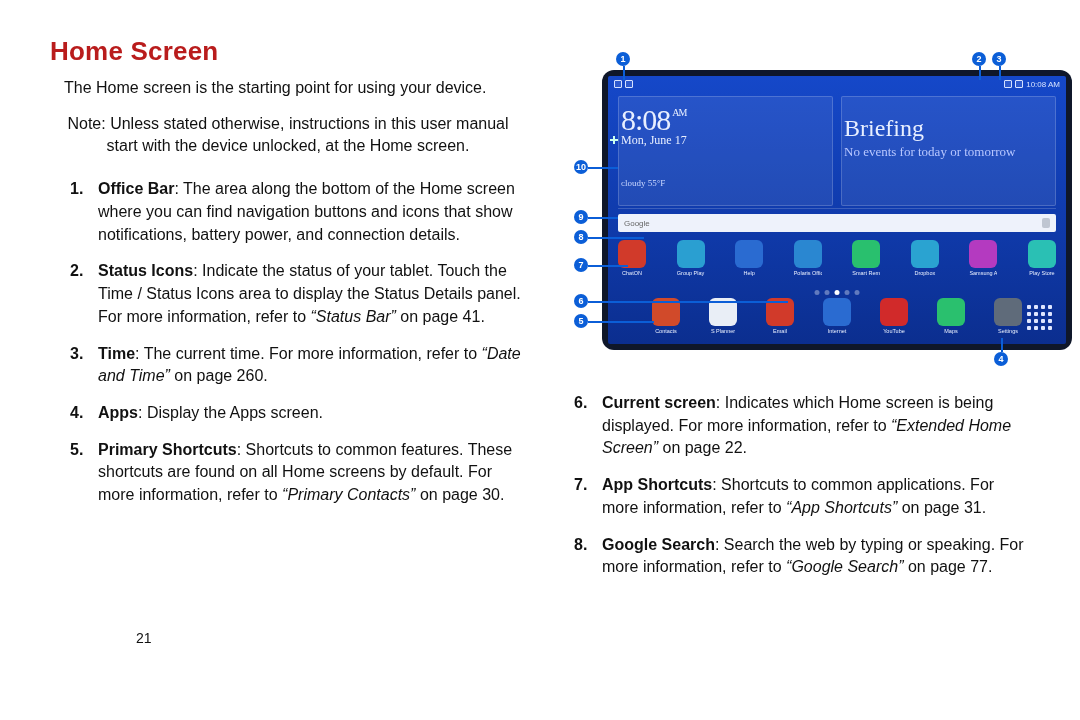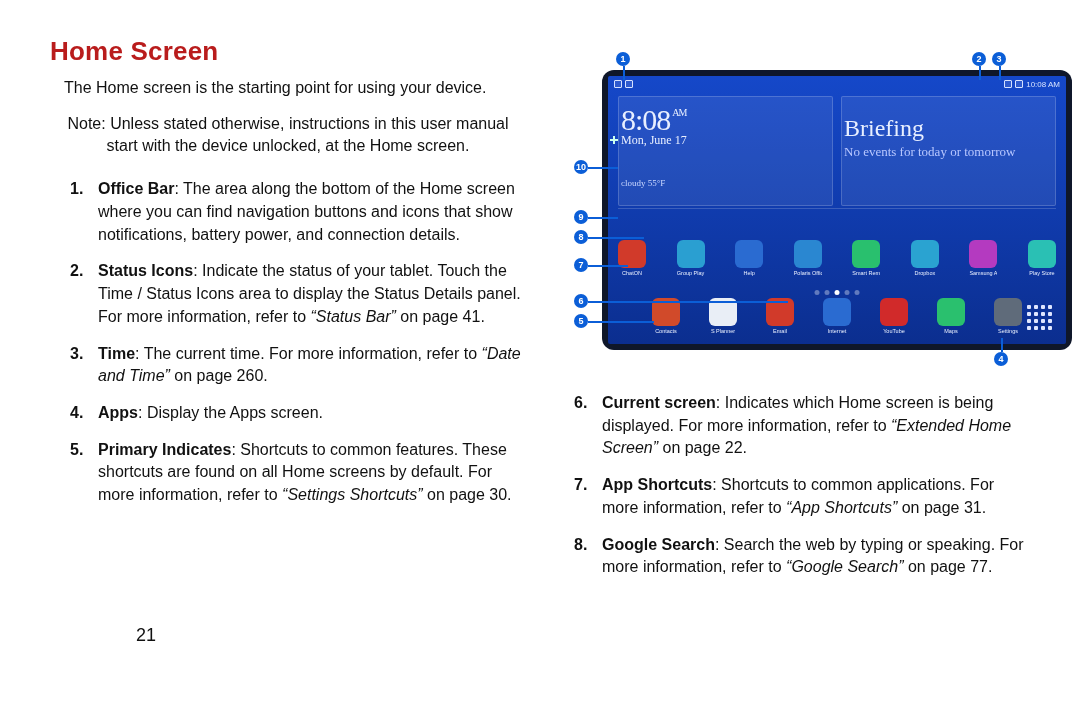--- a/index.html
+++ b/index.html
@@ -8,21 +8,21 @@
   .col { flex: 1 1 50%; }
   h1 { font-family: Arial, sans-serif; font-weight: 900; color: #b91c1c; font-size: 26px; margin-bottom: 12px; letter-spacing: 0.2px; }
   .intro { font-size: 16px; margin: 4px 0 16px 14px; }
   .note { font-size: 16px; margin: 0 0 22px 0; text-align: center; line-height: 1.35; padding: 0 4px; }
   .note b { font-weight: 400; }
   ol.numlist { list-style: none; counter-reset: item; padding-left: 48px; }
   ol.numlist > li { counter-increment: item; position: relative; font-size: 16px; line-height: 1.42; margin-bottom: 14px; }
   ol.numlist > li::before { content: counter(item) "."; position: absolute; left: -28px; top: 0; font-weight: 700; }
   ol.numlist > li span.term { font-weight: 700; }
   em.xref { font-style: italic; }
-  .pagenum { position: absolute; left: 86px; bottom: 30px; font-size: 18px; }
+  .pagenum { position: absolute; left: 86px; bottom: 30px; font-size: 14px; }
   
   .diagram-wrap { position: relative; width: 460px; height: 312px; margin: 20px auto 24px auto; }
   .callout { position: absolute; width: 14px; height: 14px; border-radius: 50%; background:#0b5ed7; color:#fff; font-size:9px; font-weight:700; display:flex; align-items:center; justify-content:center; z-index:30; }
   .lead { position:absolute; background:#0b5ed7; height:1.5px; z-index:25; }
   .lead.v { width:1.5px; height:auto; }
   .tablet { position:absolute; top:14px; left:40px; width:470px; height:280px; background:#0f172a; border-radius:12px; padding:6px; }
   .screen { width:100%; height:100%; background: linear-gradient(180deg,#1548c9 0%, #0f39a8 60%, #0b2e8f 100%); position:relative; border-radius:2px; overflow:hidden; }
   .statusbar { position:absolute; top:0; left:0; right:0; height:16px; display:flex; justify-content:space-between; align-items:center; padding:0 6px; font-size:8px; color:#d6e2ff; }
   .statusbar .left-ic, .statusbar .right-ic { display:flex; gap:3px; align-items:center; }
   .ic { width:8px; height:8px; background:#d6e2ff22; border:1px solid #d6e2ff; border-radius:1px; }
@@ -72,21 +72,21 @@
       <li>
         <span class="term">Status Icons</span><span>: Indicate the status of your tablet. Touch the Time / Status Icons area to display the Status Details panel. For more information, refer to </span><em class="xref">“Status Bar”</em><span> on page 41.</span>
       </li>
       <li>
         <span class="term">Time</span><span>: The current time. For more information, refer to </span><em class="xref">“Date and Time”</em><span> on page 260.</span>
       </li>
       <li>
         <span class="term">Apps</span><span>: Display the Apps screen.</span>
       </li>
       <li>
-        <span class="term">Primary Indicates</span><span>: Shortcuts to common features. These shortcuts are found on all Home screens by default. For more information, refer to </span><em class="xref">“Settings Shortcuts”</em><span> on page 30.</span>
+        <span class="term">Primary Shortcuts</span><span>: Shortcuts to common features. These shortcuts are found on all Home screens by default. For more information, refer to </span><em class="xref">“Primary Contacts”</em><span> on page 30.</span>
       </li>
     </ol>
     <div class="pagenum">21</div>
   </div>
 
   <div class="col">
     <div class="diagram-wrap">
 
       <div class="callout" style="top:-4px; left:54px;">1</div>
       <div class="callout" style="top:-4px; left:410px;">2</div>
@@ -134,20 +134,24 @@
               <div class="weather">cloudy 55°F</div>
             </div>
             <div class="widget brief">
               <div class="title">Briefing</div>
               <div class="sub">No events for today or tomorrow</div>
             </div>
           </div>
 
           <div class="gline"></div>
 
+          <div class="searchbar">
+            <span>Google</span>
+            <span class="mic"></span>
+          </div>
 
           <div class="row7" id="row7">
               <div class="appicon">
                 <div class="box" style="background: rgb(209, 58, 42);"></div>
                 <div class="lbl">ChatON</div>
               </div>
               <div class="appicon">
                 <div class="box" style="background: rgb(42, 159, 209);"></div>
                 <div class="lbl">Group Play</div>
               </div>

